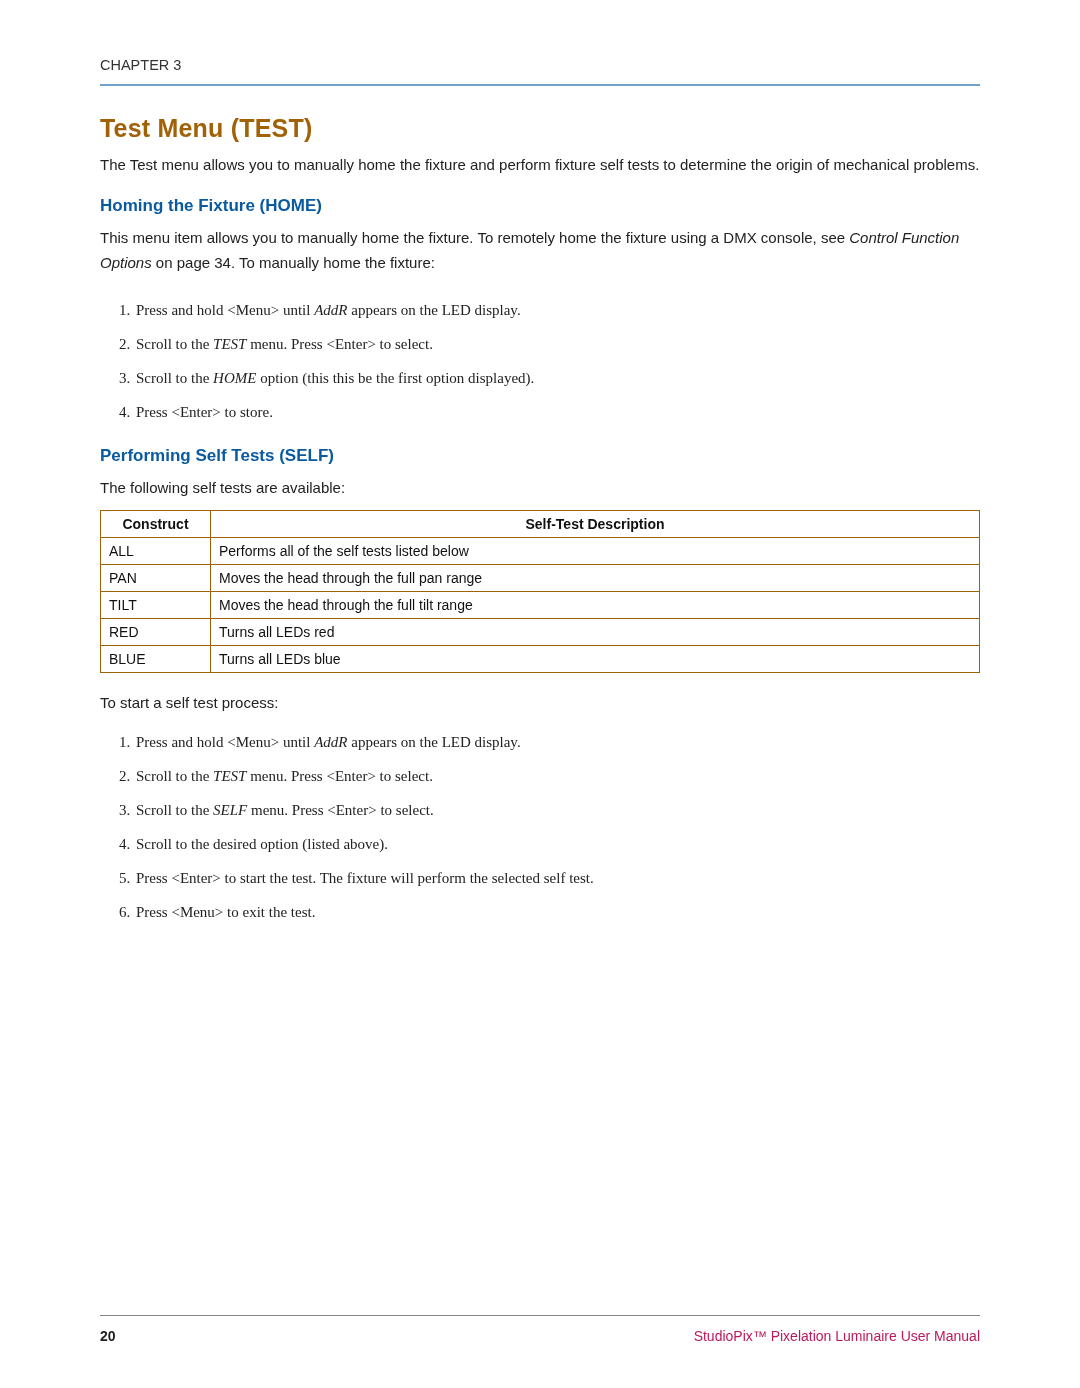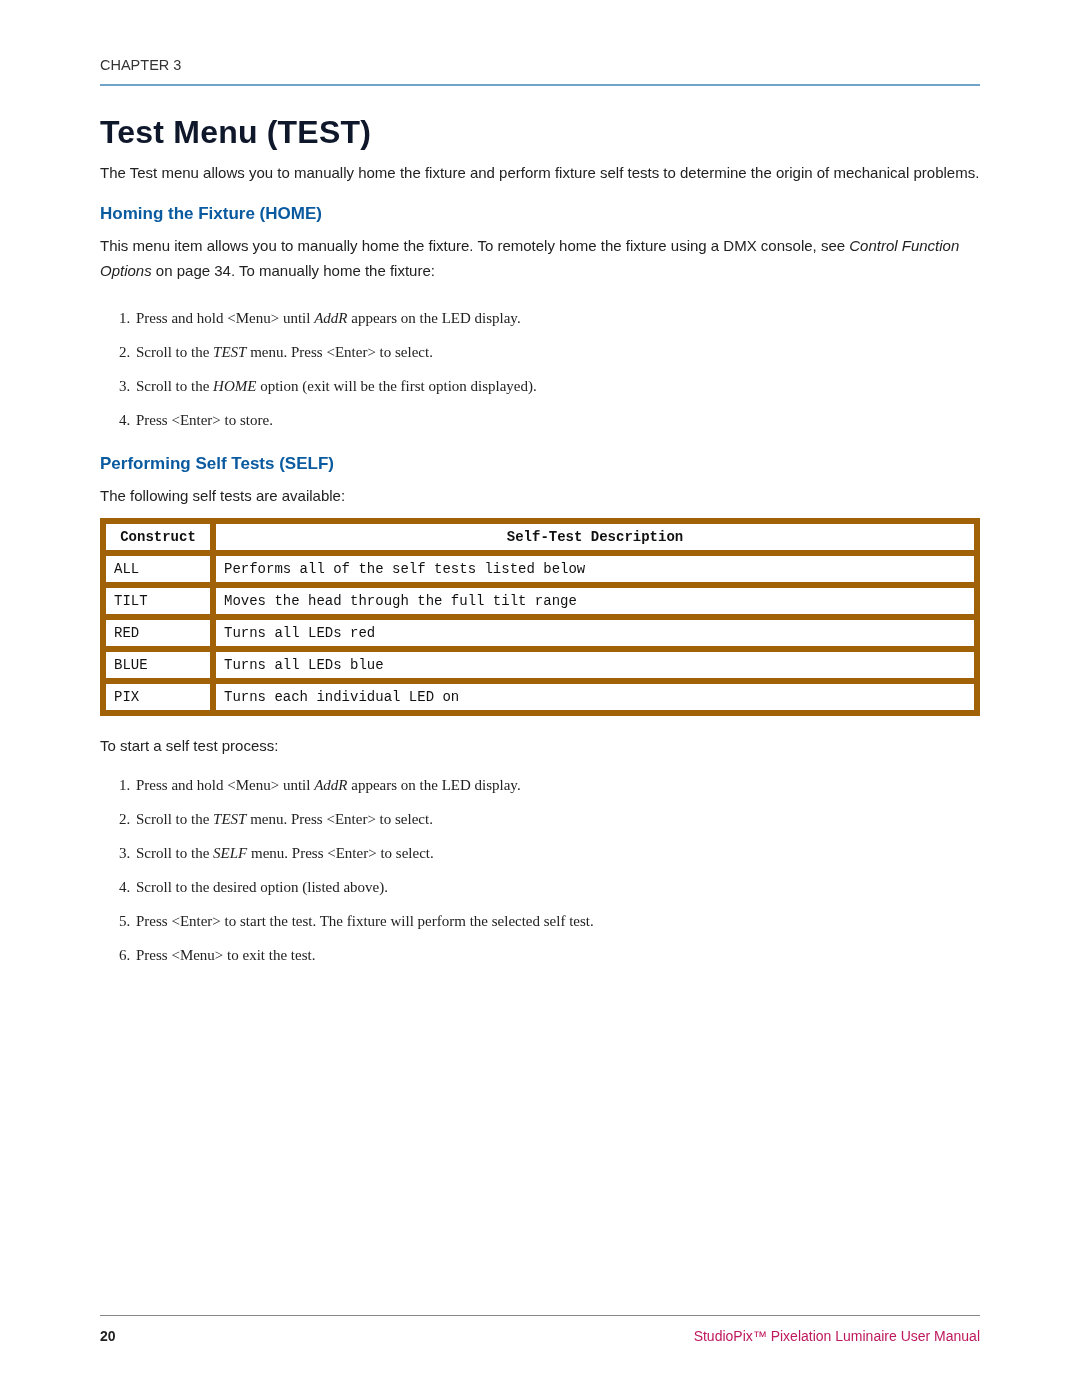--- a/index.html
+++ b/index.html
@@ -17,22 +17,22 @@
     margin-bottom: 8px;
   }
   .header-rule {
     border: none;
     border-top: 2px solid #6fa3c9;
     margin-bottom: 28px;
   }
   .heading1 {
     font-family: "Trebuchet MS", "Arial Rounded MT Bold", Arial, sans-serif;
     font-weight: bold;
-    color: #0f172a;
-    font-size: 32px;
+    color: #a16207;
+    font-size: 25px;
     letter-spacing: 0.2px;
     margin-bottom: 10px;
   }
   .body-text {
     font-size: 15px;
     line-height: 1.65;
     color: #222;
     margin-bottom: 18px;
   }
   .heading2 {
@@ -54,22 +54,22 @@
     line-height: 1.6;
     color: #222;
     padding: 4px 0 6px 2px;
   }
   table.self-test {
     border-collapse: collapse;
     width: 100%;
     margin: 6px 0 18px 0;
   }
   table.self-test th, table.self-test td {
-    border: 6px solid #a16207;
-    font-family: Liberation Mono, monospace;
+    border: 1px solid #a16207;
+    font-family: Liberation Sans, sans-serif;
     font-size: 14px;
     text-align: left;
     padding: 5px 8px;
     color: #111;
     background: #fff;
   }
   table.self-test th {
     font-weight: bold;
     text-align: center;
   }
@@ -110,55 +110,55 @@
 
 <div class="heading2">Homing the Fixture (HOME)</div>
 
 <p class="body-text">
   <span>This menu item allows you to manually home the fixture. To remotely home the fixture using a DMX console, see </span><span class="italic">Control Function Options</span><span> on page 34. To manually home the fixture:</span>
 </p>
 
 <ol class="steps">
   <li><span>Press and hold &lt;Menu&gt; until </span><span class="italic">AddR</span><span> appears on the LED display.</span></li>
   <li><span>Scroll to the </span><span class="italic">TEST</span><span> menu. Press &lt;Enter&gt; to select.</span></li>
-  <li><span>Scroll to the </span><span class="italic">HOME</span><span> option (exit will be the first option displayed).</span></li>
+  <li><span>Scroll to the </span><span class="italic">HOME</span><span> option (this this be the first option displayed).</span></li>
   <li><span>Press &lt;Enter&gt; to store.</span><span class="italic"></span><span></span></li>
 </ol>
 
 <div class="heading2">Performing Self Tests (SELF)</div>
 
 <p class="body-text" style="margin-bottom:10px">The following self tests are available:</p>
 
 <table class="self-test">
   <thead>
     <tr>
       <th class="left">Construct</th>
       <th>Self-Test Description</th>
     </tr>
   </thead>
   <tbody>
     <tr>
         <td class="left">ALL</td>
         <td>Performs all of the self tests listed below</td>
       </tr>
     <tr>
+        <td class="left">PAN</td>
+        <td>Moves the head through the full pan range</td>
+      </tr>
+    <tr>
         <td class="left">TILT</td>
         <td>Moves the head through the full tilt range</td>
       </tr>
     <tr>
         <td class="left">RED</td>
         <td>Turns all LEDs red</td>
       </tr>
     <tr>
         <td class="left">BLUE</td>
         <td>Turns all LEDs blue</td>
-      </tr>
-    <tr>
-        <td class="left">PIX</td>
-        <td>Turns each individual LED on</td>
       </tr>
   </tbody>
 </table>
 
 <p class="body-text" style="margin-bottom:10px">To start a self test process:</p>
 
 <ol class="steps">
   <li><span>Press and hold &lt;Menu&gt; until </span><span class="italic">AddR</span><span> appears on the LED display.</span></li>
   <li><span>Scroll to the </span><span class="italic">TEST</span><span> menu. Press &lt;Enter&gt; to select.</span></li>
   <li><span>Scroll to the </span><span class="italic">SELF</span><span> menu. Press &lt;Enter&gt; to select.</span></li>

